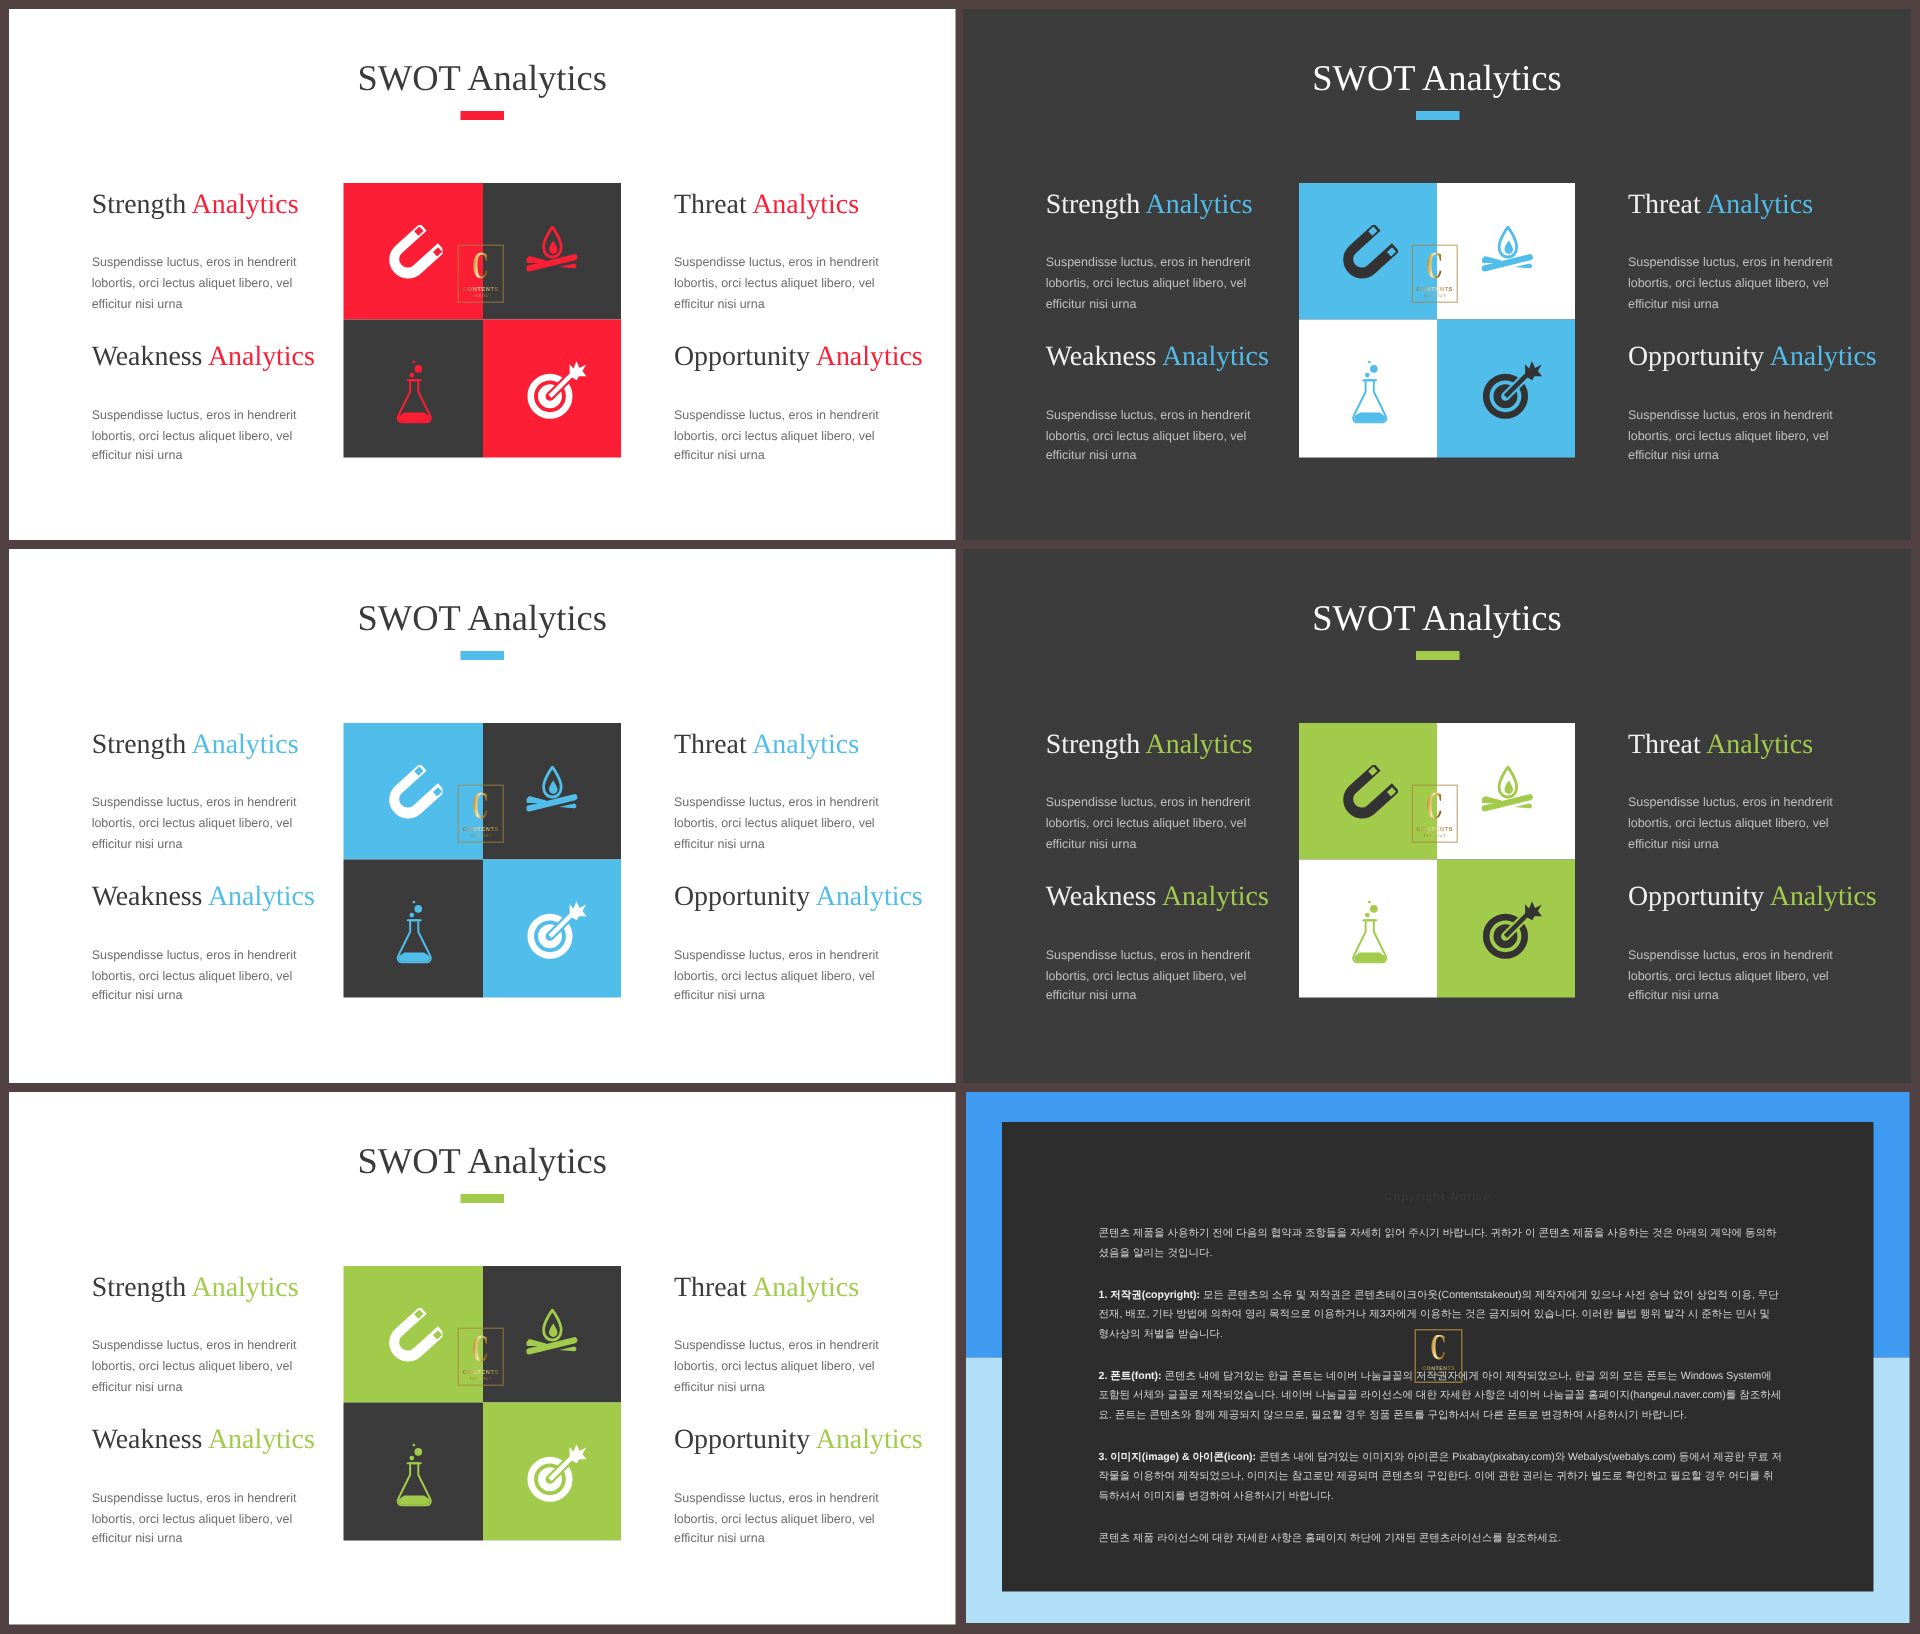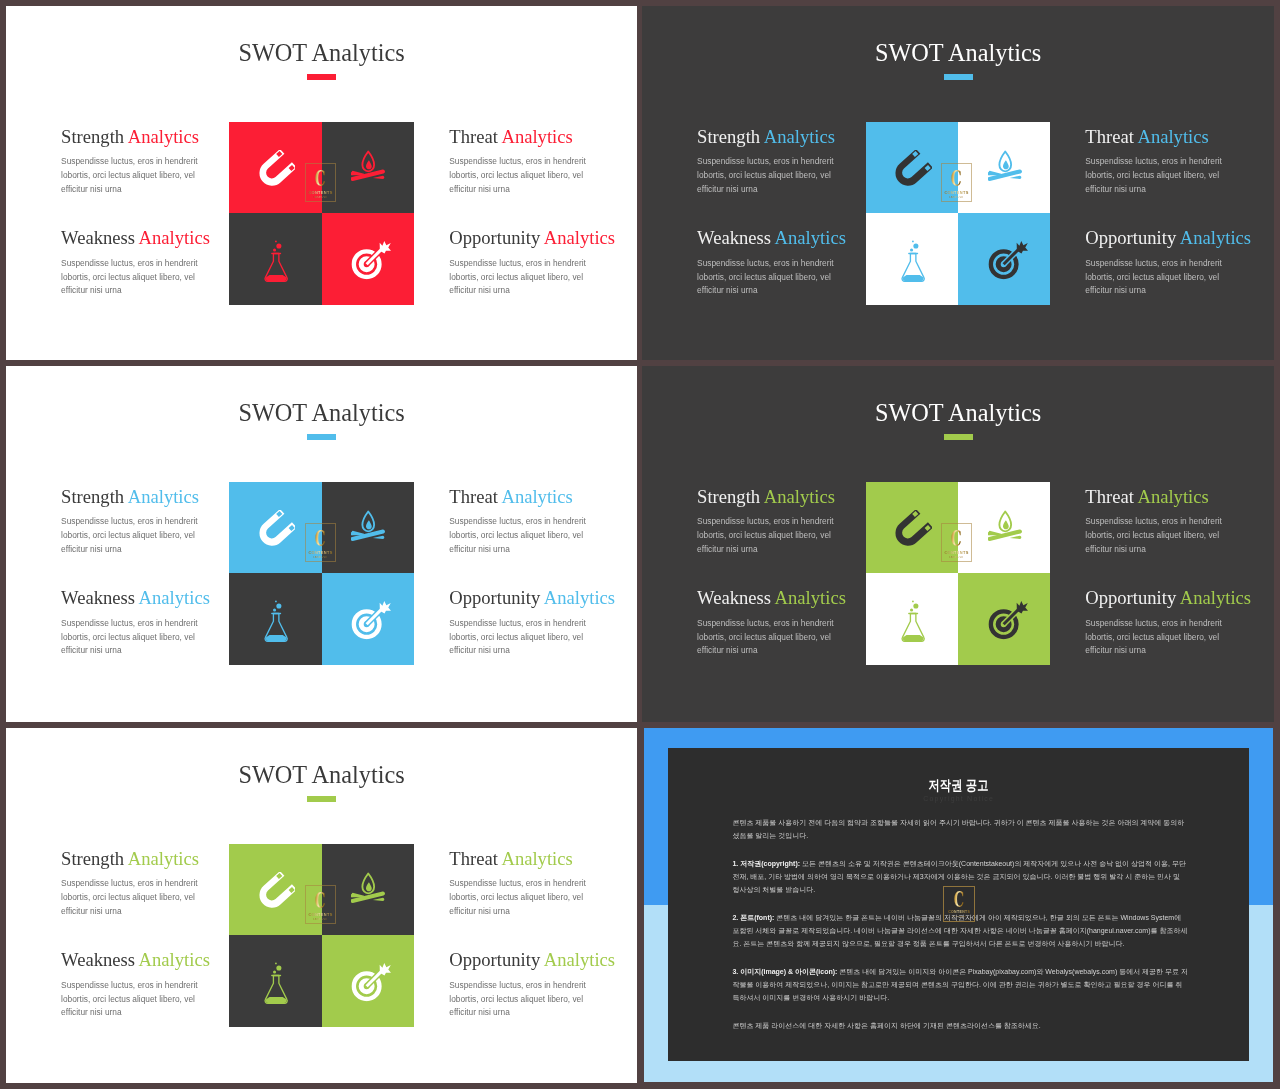--- a/index.html
+++ b/index.html
@@ -46,21 +46,21 @@
   background:linear-gradient(100deg,#8a6413,#efdda4 45%,#8a6413);-webkit-background-clip:text;background-clip:text;color:transparent}
 .wm-s{font-size:2.7px;letter-spacing:.35px;margin-top:1px;
   background:linear-gradient(100deg,#7d570f,#d8bb77 45%,#7d570f);-webkit-background-clip:text;background-clip:text;color:transparent}
 
 .col{position:absolute;width:160px}
 .col.left{left:55.1px}
 .col.right{left:443.3px}
 .col.r1{top:121.8px}
 .col.r2{top:223.2px}
 .c-head{font-family:"Liberation Serif",serif;font-size:18.6px;line-height:1;white-space:nowrap}
-.c-body{font-size:8.33px;line-height:13.8px;margin-top:9px;letter-spacing:0px;width:148px}
+.c-body{font-size:8.33px;line-height:13.8px;margin-top:22px;letter-spacing:0px;width:148px}
 
 
 .cp{position:absolute;inset:0;background:#514142}
 .cp-band-top{position:absolute;left:5px;top:0px;width:628.5px;height:176.6px;background:#3f9bf2}
 .cp-band-bot{position:absolute;left:5px;top:176.6px;width:628.5px;height:177.3px;background:#b2dff8}
 .cp-panel{position:absolute;left:29px;top:19.8px;width:581.4px;height:313.1px;background:#2d2d2d}
 .cp-title{position:absolute;left:0;right:0;top:29.2px;text-align:center;color:#fff;
   font-size:14px;font-weight:700;letter-spacing:.2px}
 .cp-title span{display:inline-block;transform:scaleX(.8)}
 .cp-sub{position:absolute;left:0;right:0;top:47.5px;text-align:center;color:#3d3d3d;
@@ -429,21 +429,20 @@
 <div class="col right r2">
 <div class="c-head" style="color:#3a3a3a"><span>Opportunity</span> <span style="color:#a2cb4c">Analytics</span></div>
 <div class="c-body" style="color:#6e6e6e">Suspendisse luctus, eros in hendrerit lobortis, orci lectus aliquet libero, vel efficitur nisi urna</div>
 </div>
 </section>
 <section class="slide s6">
 <div class="cp">
 <div class="cp-band-top"></div>
 <div class="cp-band-bot"></div>
 <div class="cp-panel">
-<div class="cp-title"><span>저작권 공고</span></div>
 <div class="cp-sub">Copyright Notice</div>
 <div class="cp-body">
 <p>콘텐츠 제품을 사용하기 전에 다음의 협약과 조항들을 자세히 읽어 주시기 바랍니다. 귀하가 이 콘텐츠 제품을 사용하는 것은 아래의 계약에 동의하셨음을 알리는 것입니다.</p>
 <p><b>1. 저작권(copyright):</b> <span>모든 콘텐츠의 소유 및 저작권은 콘텐츠테이크아웃(Contentstakeout)의 제작자에게 있으나 사전 승낙 없이 상업적 이용, 무단전재, 배포, 기타 방법에 의하여 영리 목적으로 이용하거나 제3자에게 이용하는 것은 금지되어 있습니다. 이러한 불법 행위 발각 시 준하는 민사 및 형사상의 처벌을 받습니다.</span></p>
 <p><b>2. 폰트(font):</b> <span>콘텐츠 내에 담겨있는 한글 폰트는 네이버 나눔글꼴의 저작권자에게 아이 제작되었으나, 한글 외의 모든 폰트는 Windows System에 포함된 서체와 글꼴로 제작되었습니다. 네이버 나눔글꼴 라이선스에 대한 자세한 사항은 네이버 나눔글꼴 홈페이지(hangeul.naver.com)를 참조하세요. 폰트는 콘텐츠와 함께 제공되지 않으므로, 필요할 경우 정품 폰트를 구입하셔서 다른 폰트로 변경하여 사용하시기 바랍니다.</span></p>
 <p><b>3. 이미지(image) &amp; 아이콘(icon):</b> <span>콘텐츠 내에 담겨있는 이미지와 아이콘은 Pixabay(pixabay.com)와 Webalys(webalys.com) 등에서 제공한 무료 저작물을 이용하여 제작되었으나, 이미지는 참고로만 제공되며 콘텐츠의 구입한다. 이에 관한 권리는 귀하가 별도로 확인하고 필요할 경우 어디를 취득하셔서 이미지를 변경하여 사용하시기 바랍니다.</span></p>
 <p>콘텐츠 제품 라이선스에 대한 자세한 사항은 홈페이지 하단에 기재된 콘텐츠라이선스를 참조하세요.</p>
 </div>
 <div class="cp-wm">
 <span class="wm-c">C</span>

